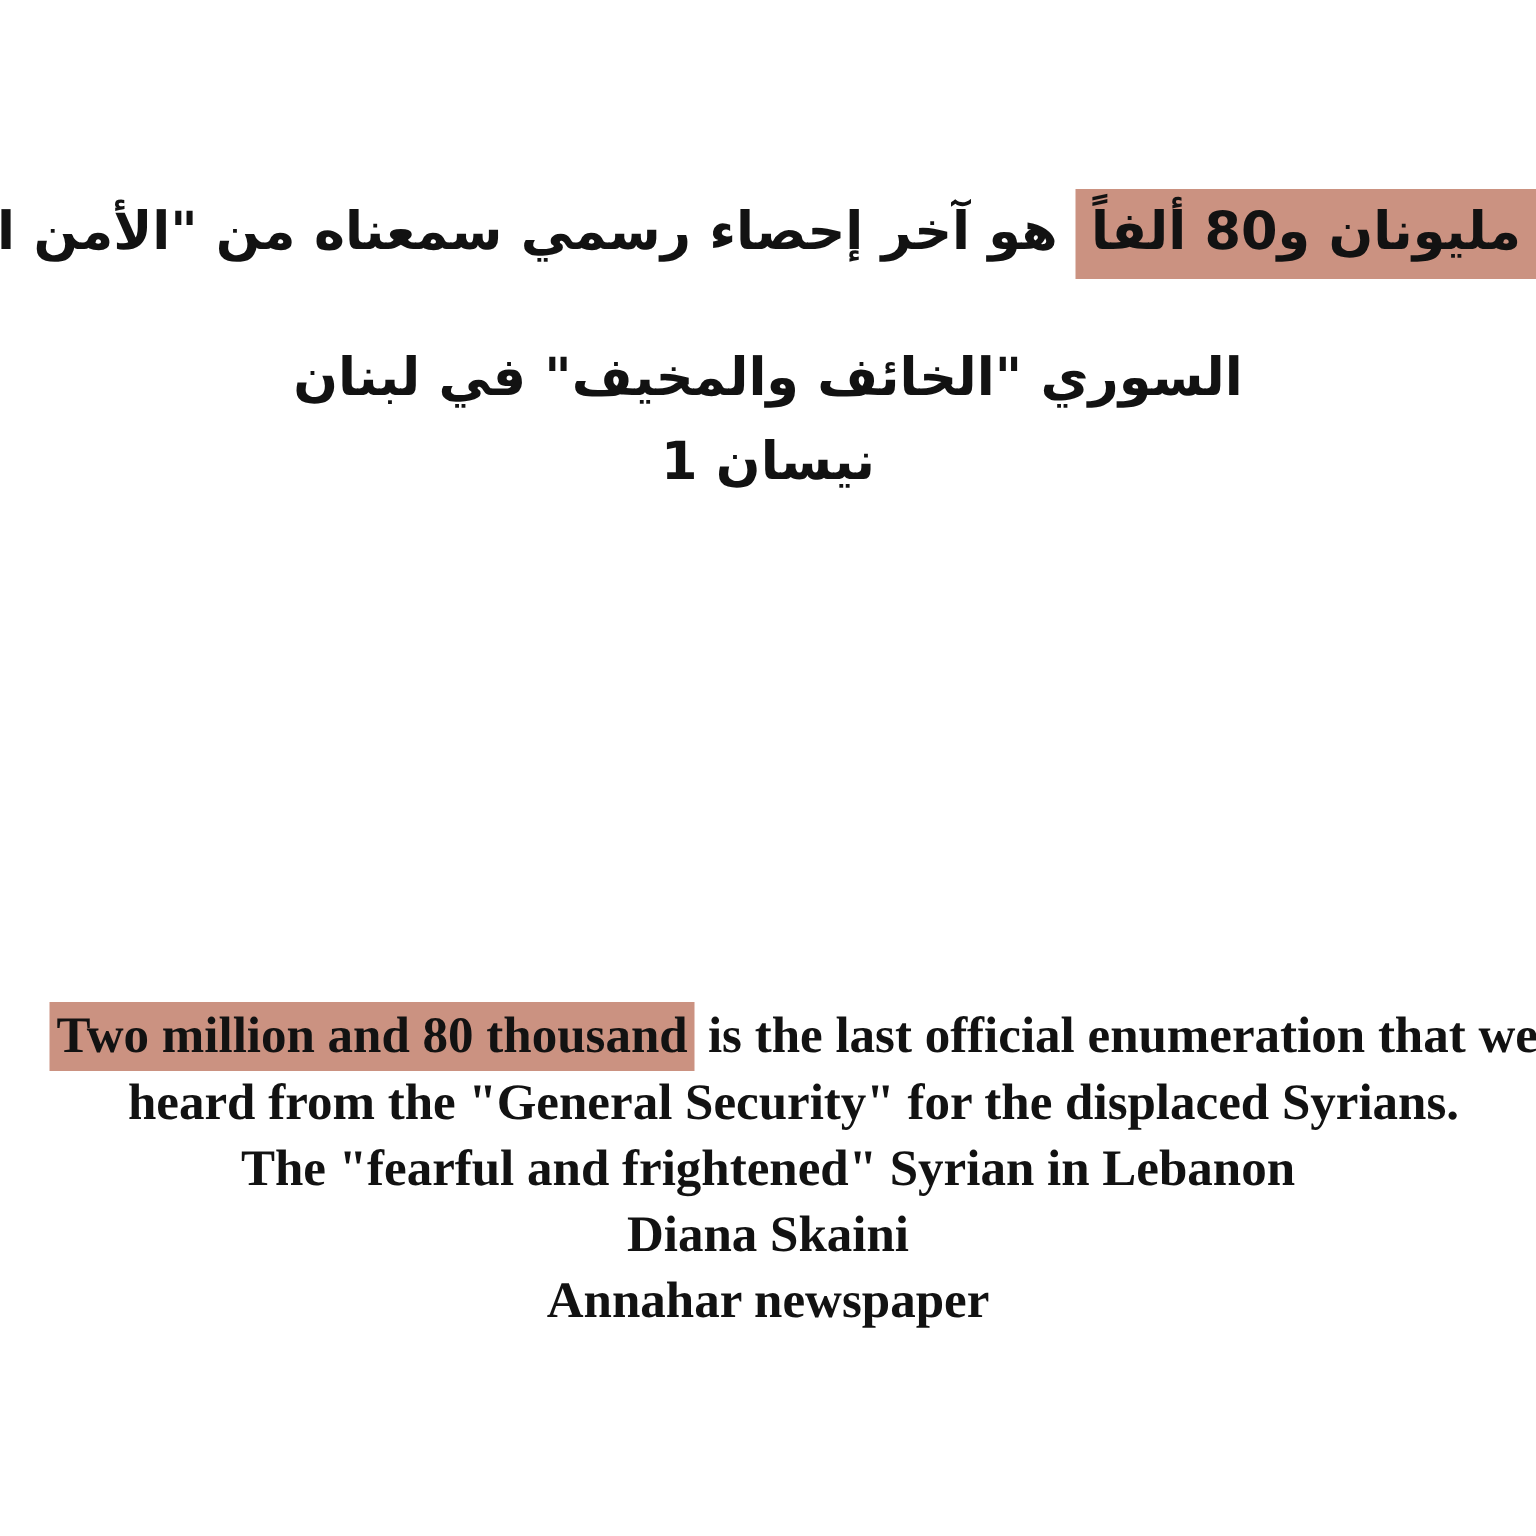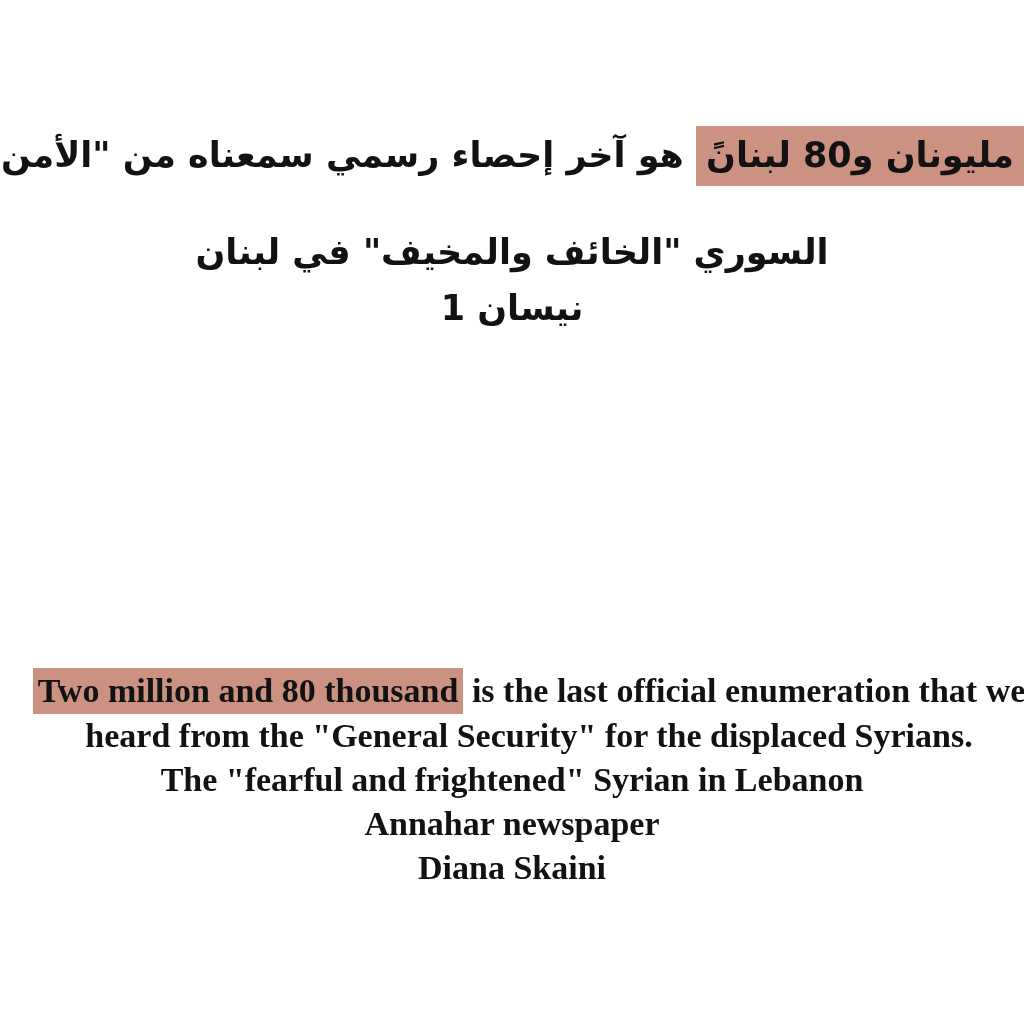--- a/index.html
+++ b/index.html
@@ -76,28 +76,28 @@
   }
   .hl-en {
     padding: 4px 5px 5px 5px;
   }
 </style>
 </head>
 <body>
 
 <div class="page">
 
-  <p class="ar ar-statement"><span class="hl hl-ar">مليونان و80 لبنانً</span><span> هو آخر إحصاء رسمي سمعناه من "الأمن العام" للنازحين.</span></p>
+  <p class="ar ar-statement"><span class="hl hl-ar">مليونان و80 ألفاً</span><span> هو آخر إحصاء رسمي سمعناه من "الأمن العام" للنازحين.</span></p>
 
   <div class="ar ar-source">
     <p>السوري "الخائف والمخيف" في لبنان</p>
     <p dir="ltr">1 نيسان</p>
   </div>
 
   <p class="en en-statement"><span class="hl hl-en">Two million and 80 thousand</span><span> is the last official enumeration that we</span><br><span>heard from the "General Security" for the displaced Syrians.</span></p>
 
   <div class="en en-source">
     <p>The "fearful and frightened" Syrian in Lebanon</p>
+    <p>Diana Skaini</p>
     <p>Annahar newspaper</p>
-    <p>Diana Skaini</p>
   </div>
 
 </div>
 
 </body></html>

